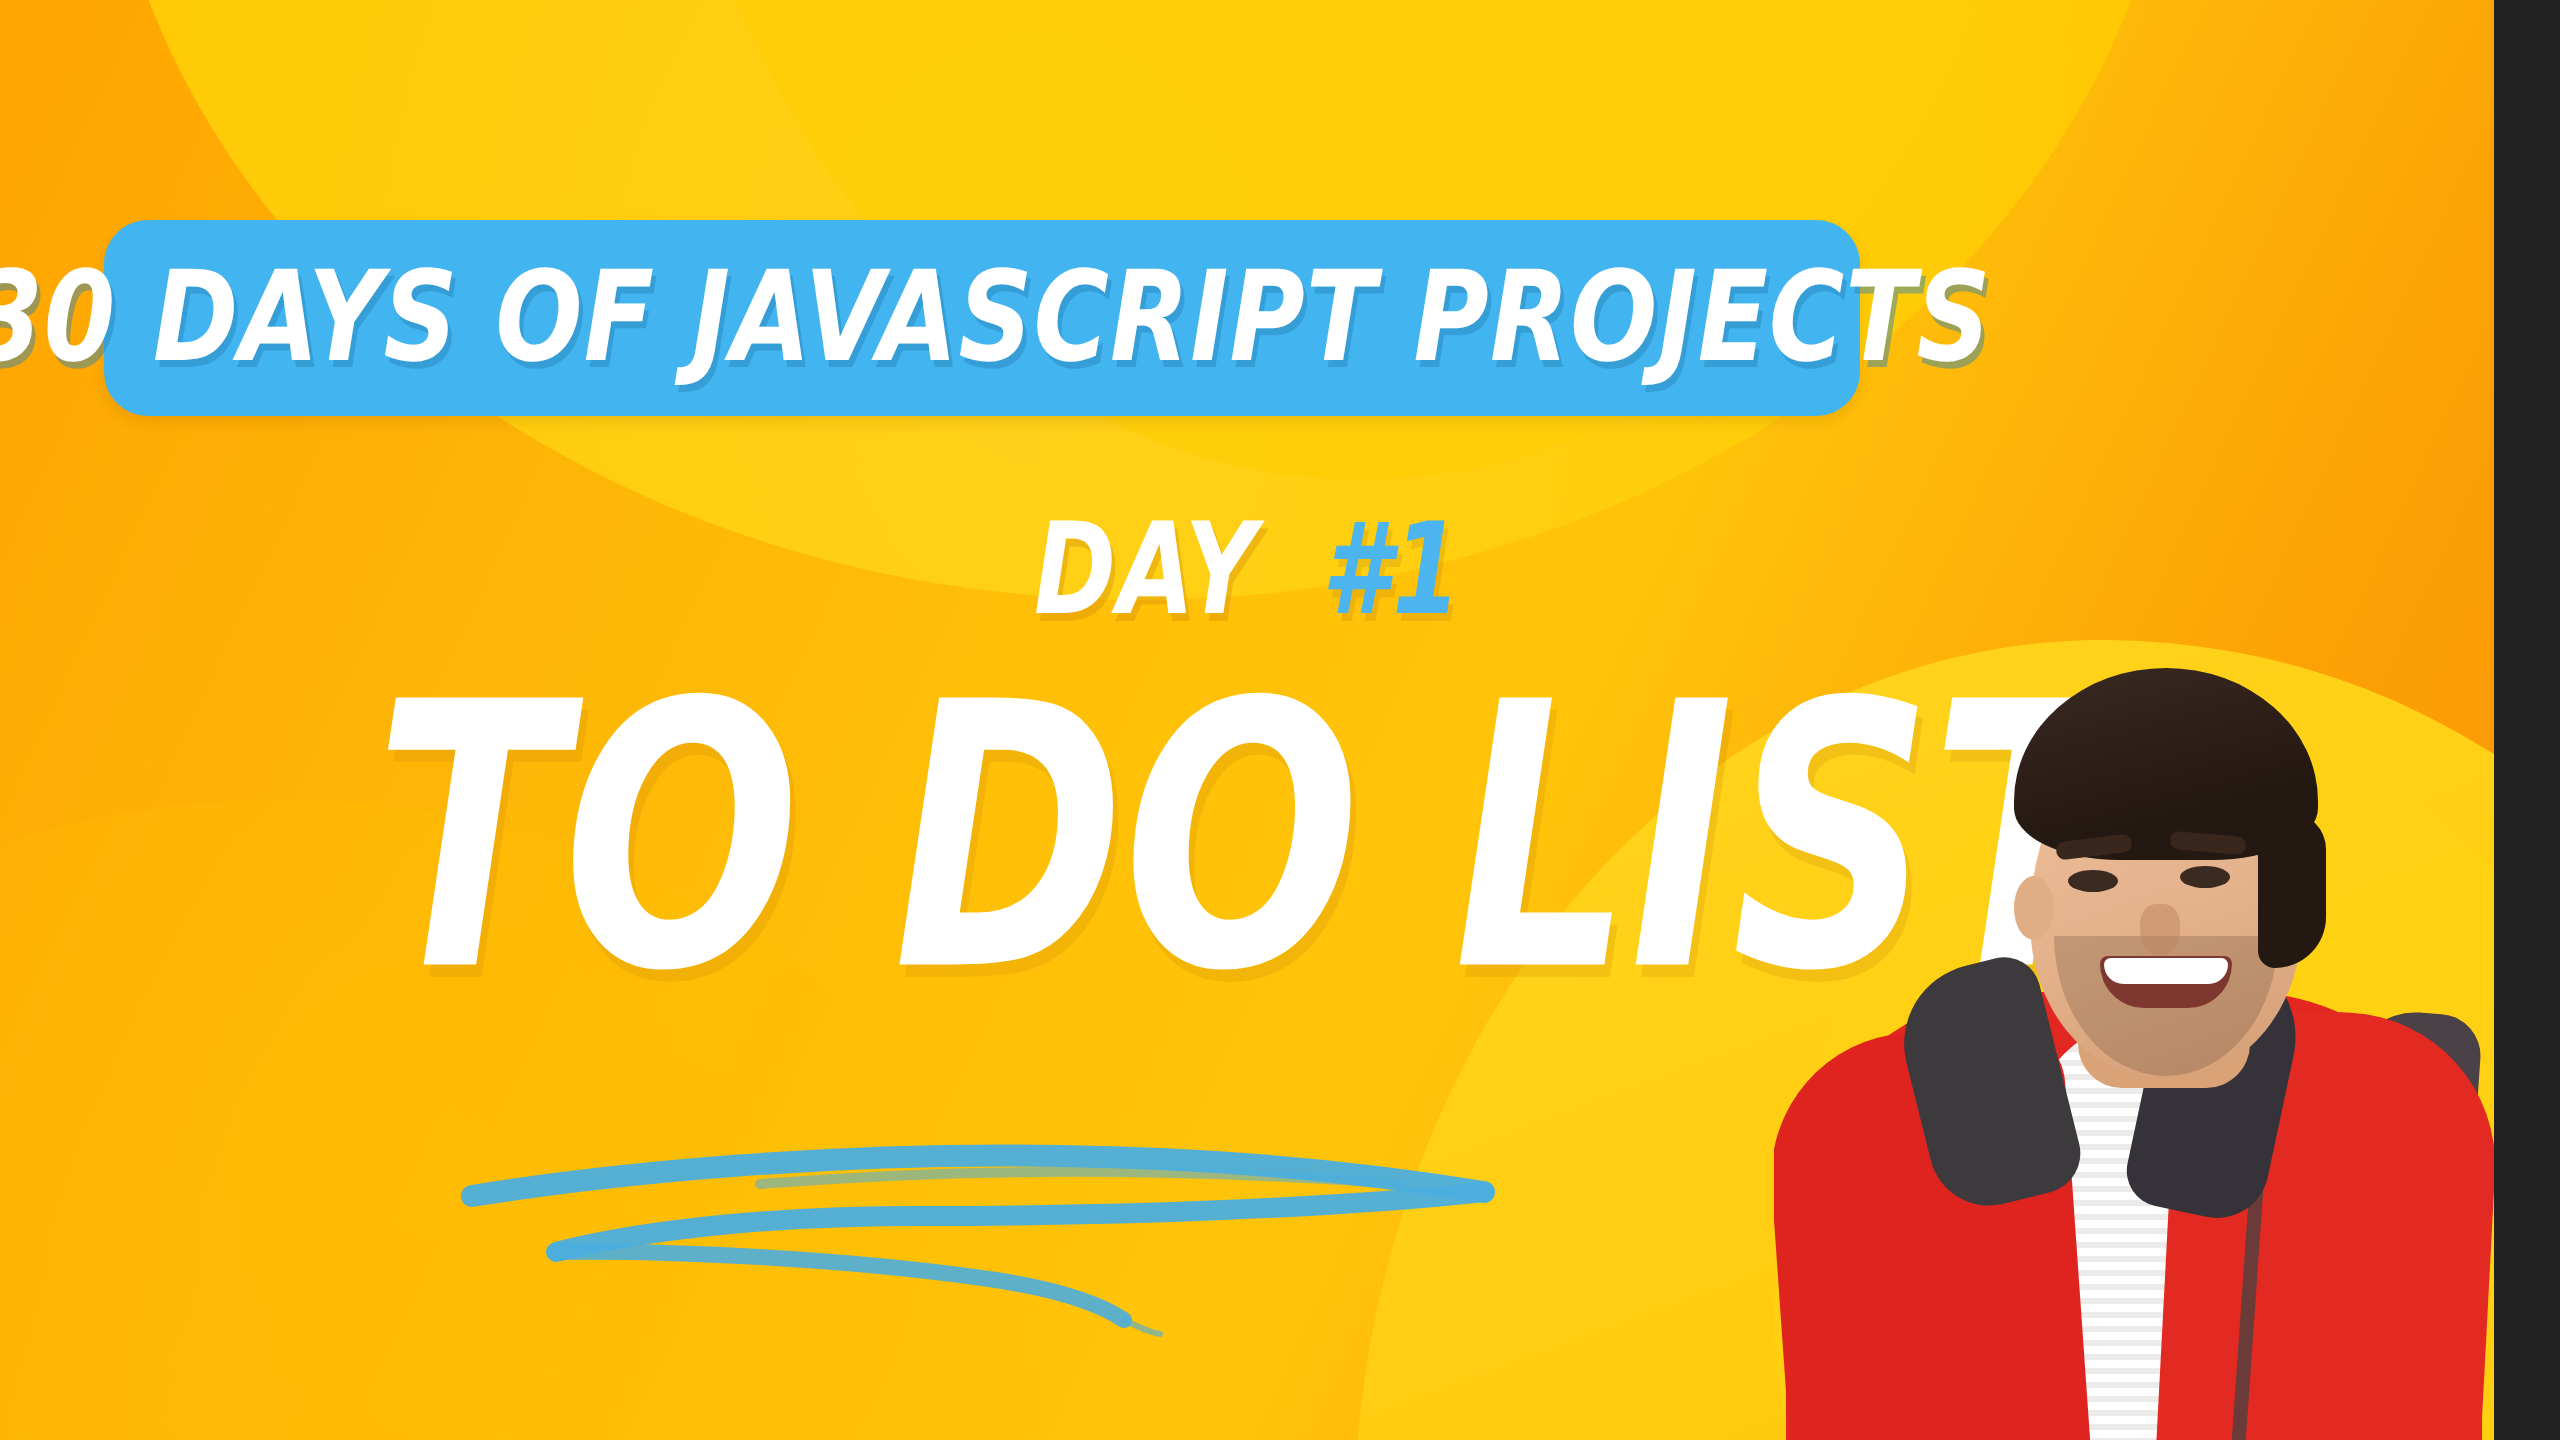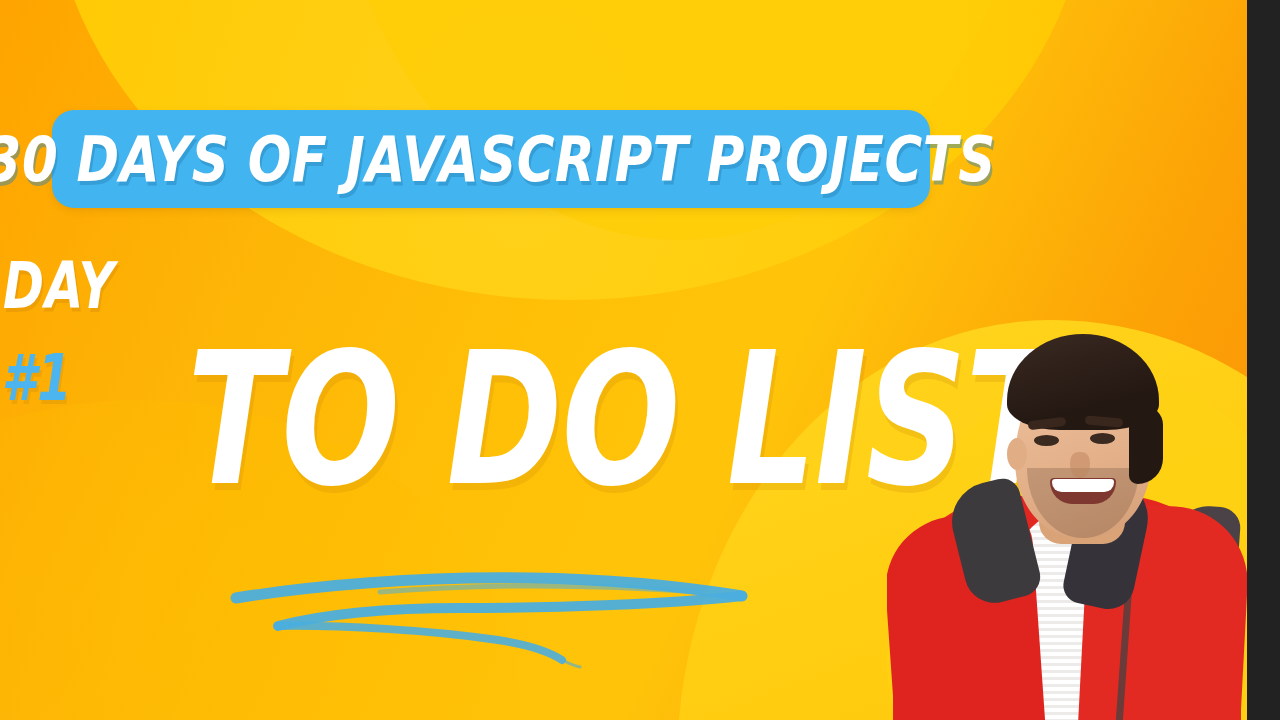--- a/index.html
+++ b/index.html
@@ -95,22 +95,21 @@
 
   
   .day-line {
     position: absolute;
     left: 0;
     right: 0;
     top: 260px;
     display: flex;
     align-items: baseline;
     justify-content: center;
-    gap: 40px;
-    flex-direction: column;
+    gap: 27px;
   }
   .day-word, .day-num {
     font-family: "DejaVu Sans", sans-serif;
     font-weight: 900;
     font-style: italic;
     font-size: 52px;
     line-height: 1;
     transform: scaleY(1.22) scaleX(0.95);
     letter-spacing: 1px;
   }

